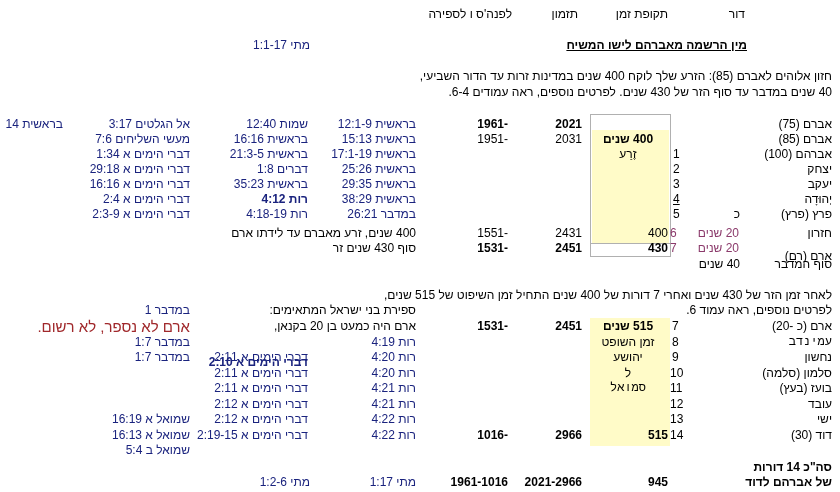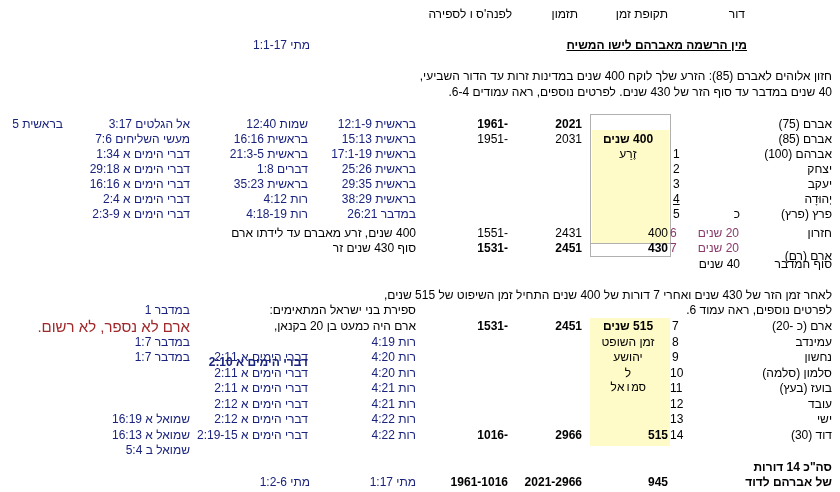--- a/index.html
+++ b/index.html
@@ -34,21 +34,21 @@
 <div class="yellow" style="left:592px; top:130px; width:77px; height:113px;"></div>
 <div class="box" style="left:590px; top:114px; width:79px; height:141px;"></div>
 <div class="hline" style="left:591px; top:243px; width:79px;"></div>
 
 <div class="t r" style="right:8px; top:116px;">אברם (75)</div>
 <div class="t r bold" style="right:258px; top:116px;">2021</div>
 <div class="t r bold" style="right:332px; top:116px;">-1961</div>
 <div class="t r blue" style="right:424px; top:116px;">בראשית 12:1-9</div>
 <div class="t r blue" style="right:532px; top:116px;">שמות 12:40</div>
 <div class="t r blue" style="right:650px; top:116px;">אל הגלטים 3:17</div>
-<div class="t r blue" style="right:777px; top:116px;">בראשית 5</div>
+<div class="t r blue" style="right:777px; top:116px;">בראשית 14</div>
 
 <div class="t r" style="right:8px; top:131px;">אברם (85)</div>
 <div class="t r bold" style="right:177px; top:131px; width:70px; text-align:center;">400 שנים</div>
 <div class="t r" style="right:258px; top:131px;">2031</div>
 <div class="t r" style="right:332px; top:131px;">-1951</div>
 <div class="t r blue" style="right:424px; top:131px;">בראשית 15:13</div>
 <div class="t r blue" style="right:532px; top:131px;">בראשית 16:16</div>
 <div class="t r blue" style="right:650px; top:131px;">מעשי השליחים 7:6</div>
 
 <div class="t r" style="right:8px; top:146px;">אברהם (100)</div>
@@ -66,21 +66,21 @@
 
 <div class="t r" style="right:8px; top:176px;">יעקב</div>
 <div class="t l" style="left:673px; top:176px;">3</div>
 <div class="t r blue" style="right:424px; top:176px;">בראשית 29:35</div>
 <div class="t r blue" style="right:532px; top:176px;">בראשית 35:23</div>
 <div class="t r blue" style="right:650px; top:176px;">דברי הימים א 16:16</div>
 
 <div class="t r" style="right:8px; top:191px;">יְהוּדָה</div>
 <div class="t l u" style="left:673px; top:191px;">4</div>
 <div class="t r blue" style="right:424px; top:191px;">בראשית 38:29</div>
-<div class="t r blue" style="right:532px; top:191px;">רות 4:12</div>
+<div class="t r blue" style="right:532px; top:191px;font-weight:bold;">רות 4:12</div>
 <div class="t r blue" style="right:650px; top:191px;">דברי הימים א 2:4</div>
 
 <div class="t r" style="right:8px; top:206px;">פרץ (פרץ)</div>
 <div class="t r" style="right:100px; top:206px;">כ</div>
 <div class="t l" style="left:673px; top:206px;">5</div>
 <div class="t r blue" style="right:424px; top:206px;">במדבר 26:21</div>
 <div class="t r blue" style="right:532px; top:206px;">רות 4:18-19</div>
 <div class="t r blue" style="right:650px; top:206px;">דברי הימים א 2:3-9</div>
 
 <div class="t r" style="right:8px; top:225px;">חזרון</div>
@@ -110,21 +110,21 @@
 <div class="yellow" style="left:590px; top:318px; width:80px; height:128px;"></div>
 
 <div class="t r" style="right:8px; top:318px;">ארם (כ -20)</div>
 <div class="t l" style="left:672px; top:318px;">7</div>
 <div class="t r bold" style="right:177px; top:318px; width:70px; text-align:center;">515 שנים</div>
 <div class="t r bold" style="right:258px; top:318px;">2451</div>
 <div class="t r bold" style="right:332px; top:318px;">-1531</div>
 <div class="t r" style="right:424px; top:318px;">ארם היה כמעט בן 20 בקנאן,</div>
 <div class="t r red" style="right:650px; top:318px; font-size:15px;">ארם לא נספר, לא רשום.</div>
 
-<div class="t r" style="right:8px; top:334px;">עמינדב</div>
+<div class="t r" style="right:8px; top:334px;font-family:Liberation Mono, monospace;">עמינדב</div>
 <div class="t l" style="left:672px; top:334px;">8</div>
 <div class="t r" style="right:177px; top:334px; width:70px; text-align:center;">זמן השופט</div>
 <div class="t r blue" style="right:424px; top:334px;">רות 4:19</div>
 <div class="t r blue" style="right:532px; top:354px;font-weight:bold;">דברי הימים א 2:10</div>
 <div class="t r blue" style="right:650px; top:334px;">במדבר 1:7</div>
 
 <div class="t r" style="right:8px; top:349px;">נחשון</div>
 <div class="t l" style="left:672px; top:349px;">9</div>
 <div class="t r" style="right:177px; top:349px; width:70px; text-align:center;">יהושע</div>
 <div class="t r blue" style="right:424px; top:349px;">רות 4:20</div>

